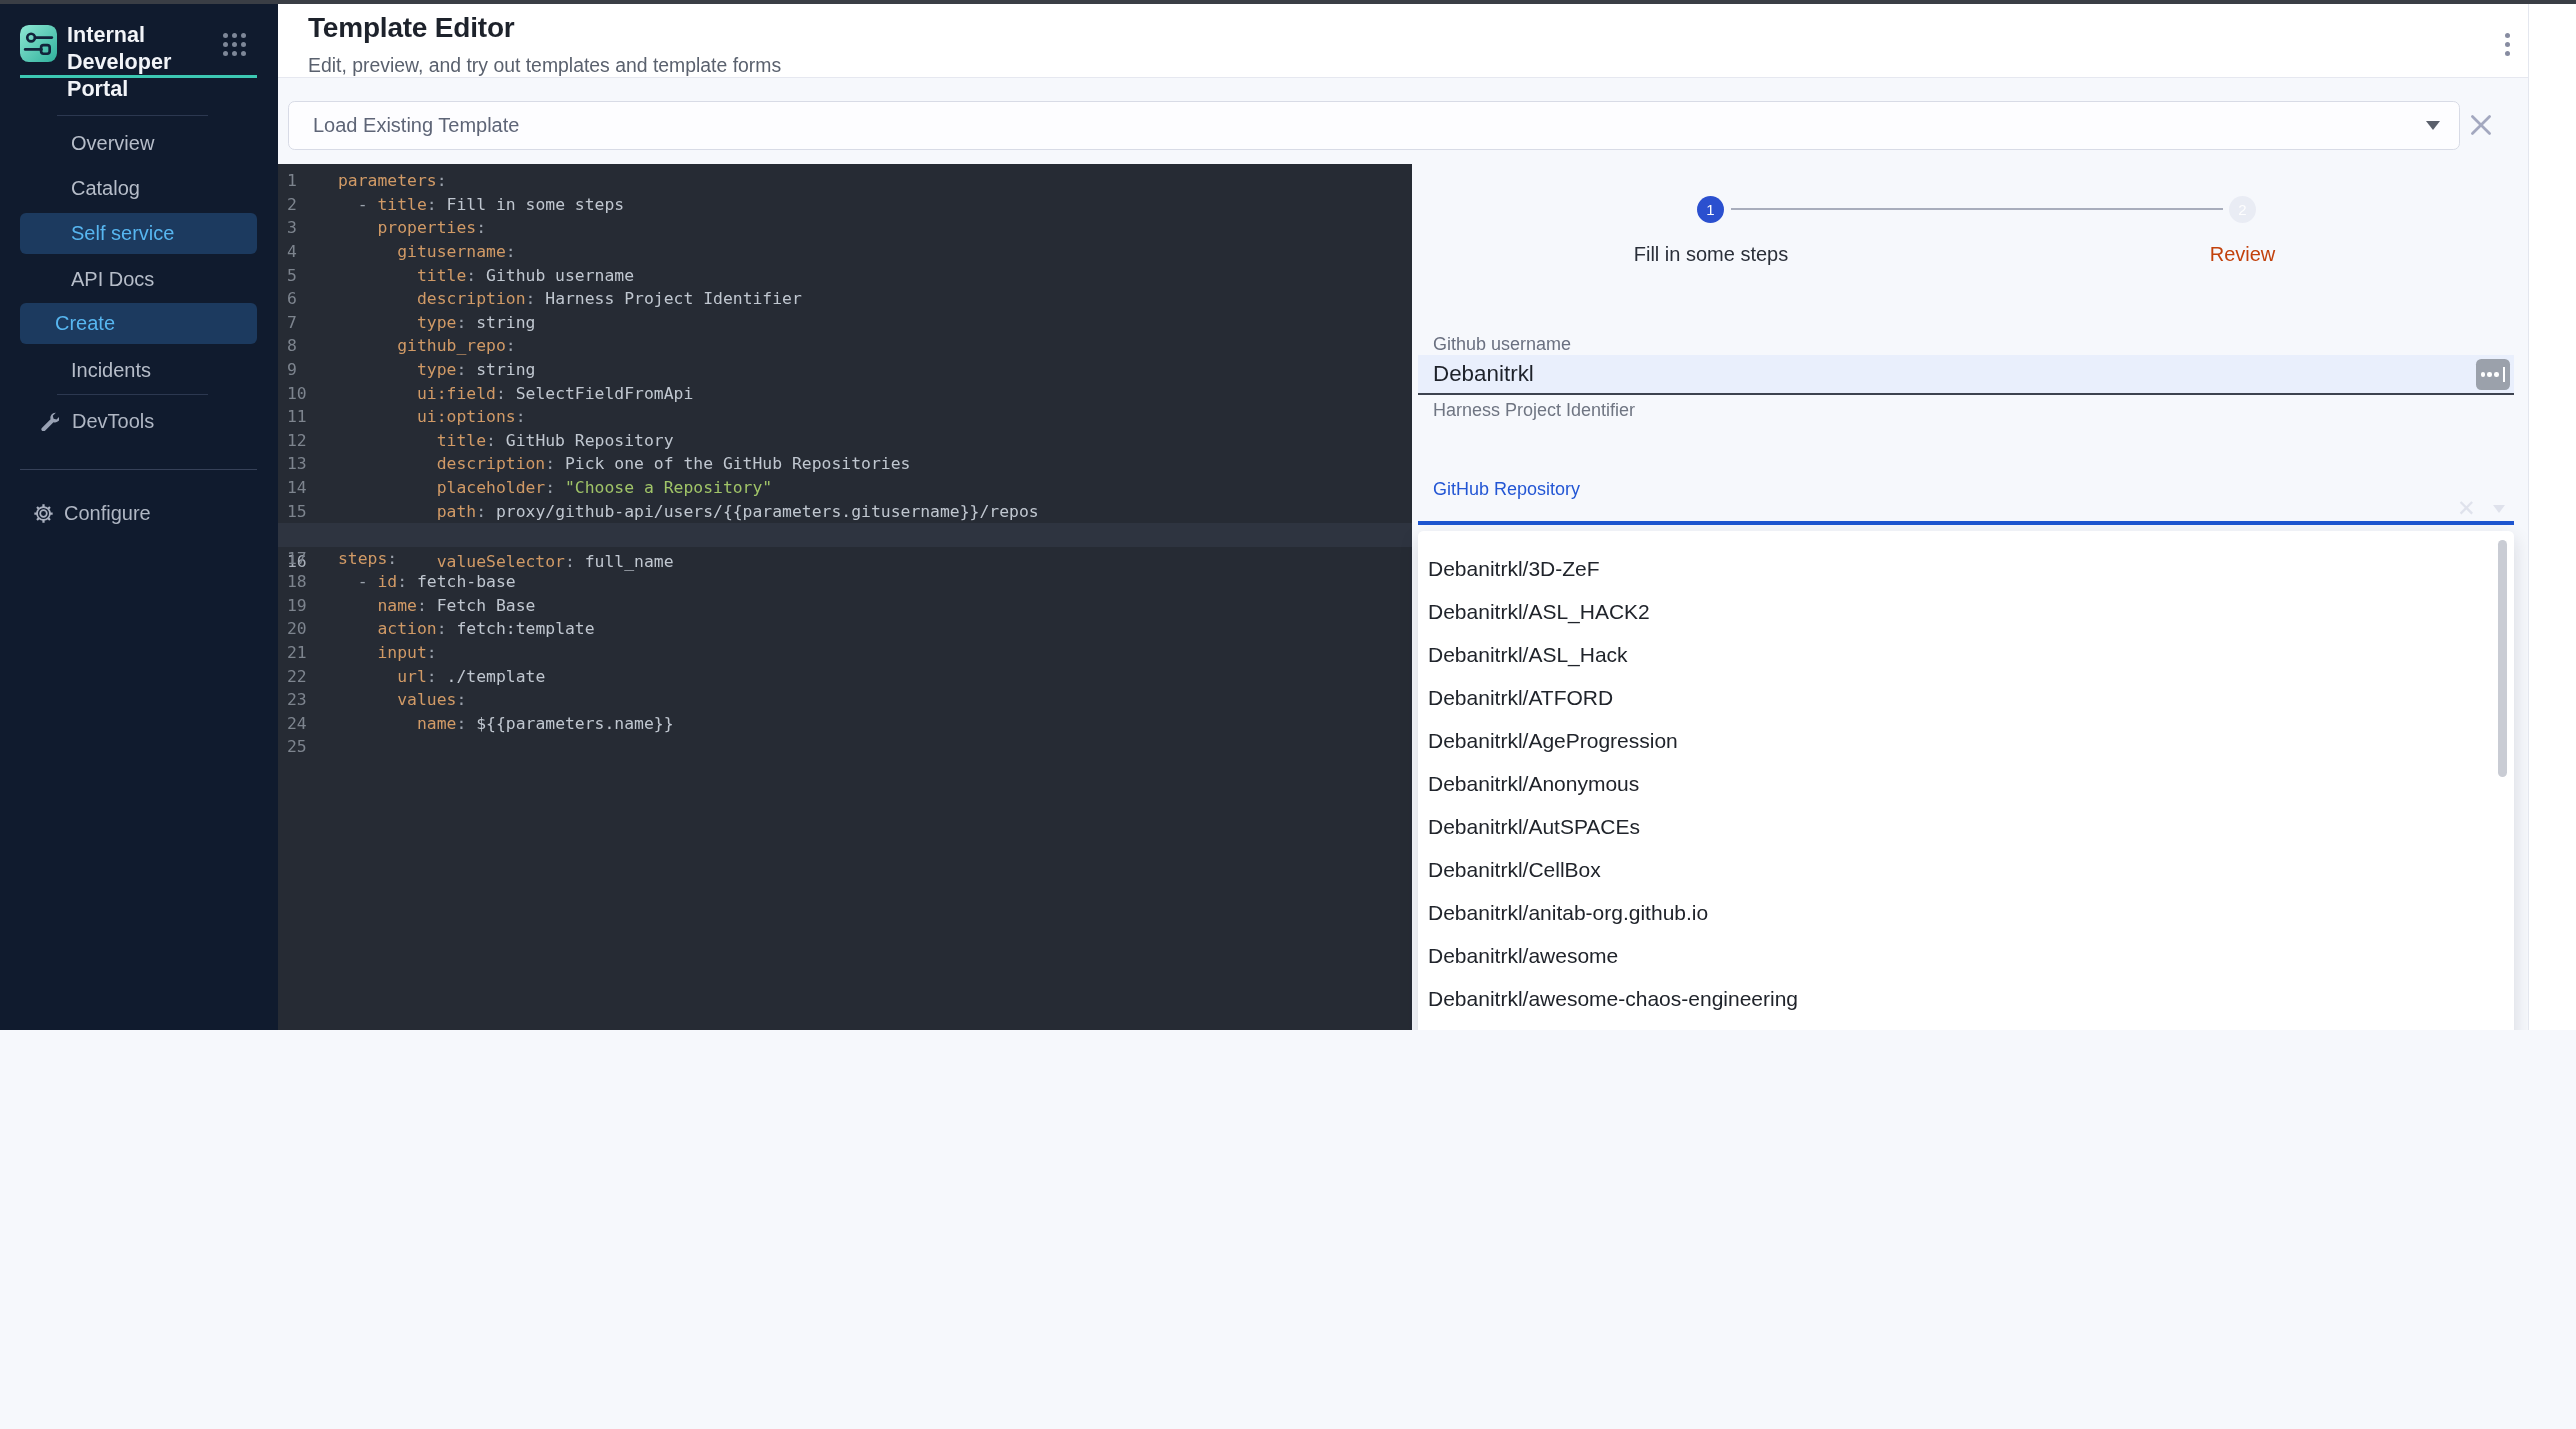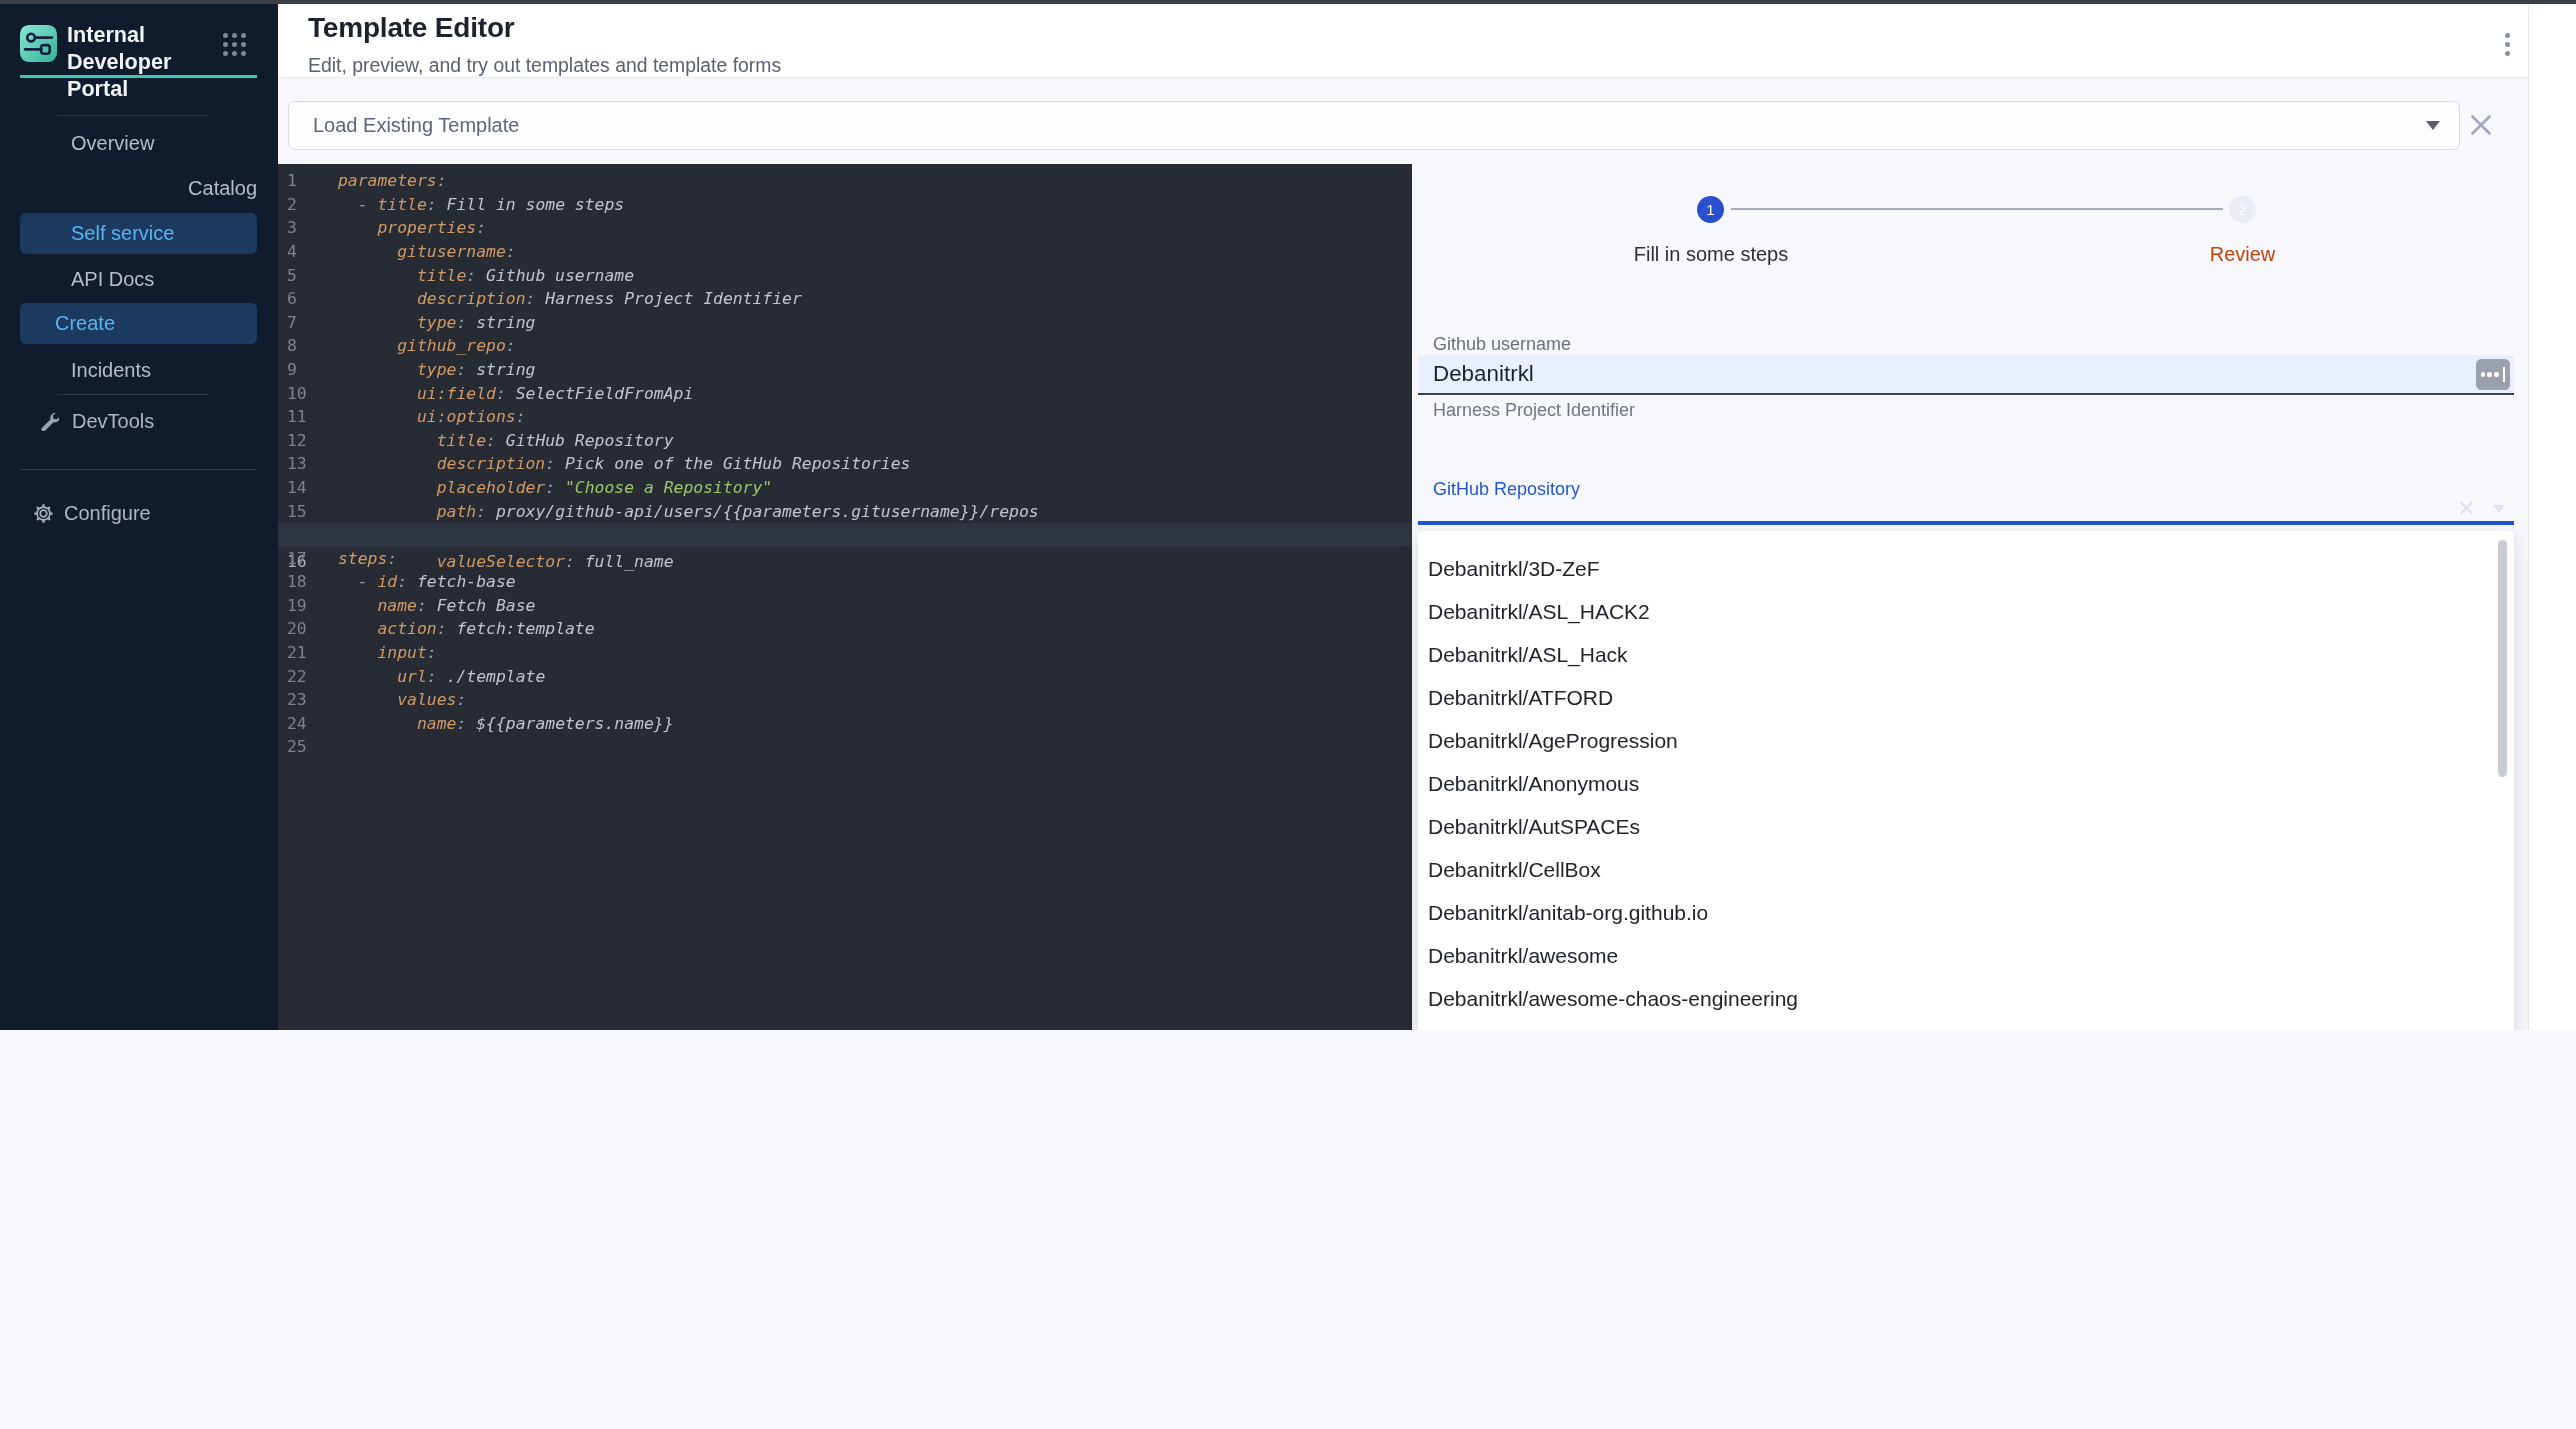--- a/index.html
+++ b/index.html
@@ -40,21 +40,21 @@
   #load-caret{left:2426px;top:121px;width:0;height:0;border-left:7.5px solid transparent;border-right:7.5px solid transparent;border-top:9px solid #5a5f6b;}
   #load-close{left:2469px;top:113px;width:24px;height:24px;cursor:pointer;}
 
   
   #editor{left:278px;top:164px;width:1134px;height:1266px;background:#262b34;padding-top:5.2px;
           font-family:"DejaVu Sans Mono",monospace;font-size:16.4px;}
   .cl{height:23.6px;line-height:23.6px;white-space:pre;}
   .cl.active{background:#2e3440;}
   .ln{display:inline-block;width:60px;padding-left:9px;color:#7d848e;}
   .cl.active .ln{color:#a9b0ba;margin-top:27px;}
-  .ct{white-space:pre;font-style:italic;}
+  .ct{white-space:pre;}
   .sy-k{color:#d19a66;}
   .sy-v{color:#c0c7d0;}
   .sy-p{color:#9ba2ac;}
   .sy-s{color:#a0c468;}
 
   
   .step-circle{width:27px;height:27px;border-radius:50%;text-align:center;line-height:27px;font-size:15px;}
   #step1-circle{left:1697px;top:196px;background:#2b50cf;color:#fff;}
   #step2-circle{left:2229px;top:196px;background:#e9ecf4;color:#fdfdfe;}
   #step-line{left:1731px;top:208px;width:492px;height:2.2px;background:#a8adbc;}
@@ -117,21 +117,21 @@
         <span></span>
         <span></span>
         <span></span>
         <span></span>
     </div>
     <div class="abs" id="teal-rule"></div>
 
     <div class="abs side-div" style="left:57px;top:115px;width:151px;"></div>
 
     <div class="abs nav-item" style="top:123px;">Overview</div>
-    <div class="abs nav-item" style="top:168px;text-align:right;">Catalog</div>
+    <div class="abs nav-item" style="top:168px;">Catalog</div>
     <div class="abs nav-item active" style="top:213px;height:41px;line-height:41px;">Self service</div>
     <div class="abs nav-item" style="top:259px;">API Docs</div>
     <div class="abs nav-item active" style="top:303px;height:41px;line-height:41px;padding-left:35px;">Create</div>
     <div class="abs nav-item" style="top:350px;">Incidents</div>
 
     <div class="abs side-div" style="left:57px;top:394px;width:151px;"></div>
 
     <div class="abs" style="left:0;top:401px;width:278px;height:40px;cursor:pointer;">
       <svg class="abs" style="left:39px;top:10.4px;" width="20" height="20" viewBox="0 0 28 28">
         <path d="M23 2.5a7 7 0 0 0-6.8 9L4.3 23.4a2.9 2.9 0 1 0 4.1 4.1L20.3 15.6a7 7 0 0 0 8.9-8.3l-4.6 4.6-4.2-1.1-1.1-4.2L23.9 2a7 7 0 0 0-.9.5z" fill="#99a2b4"></path>

